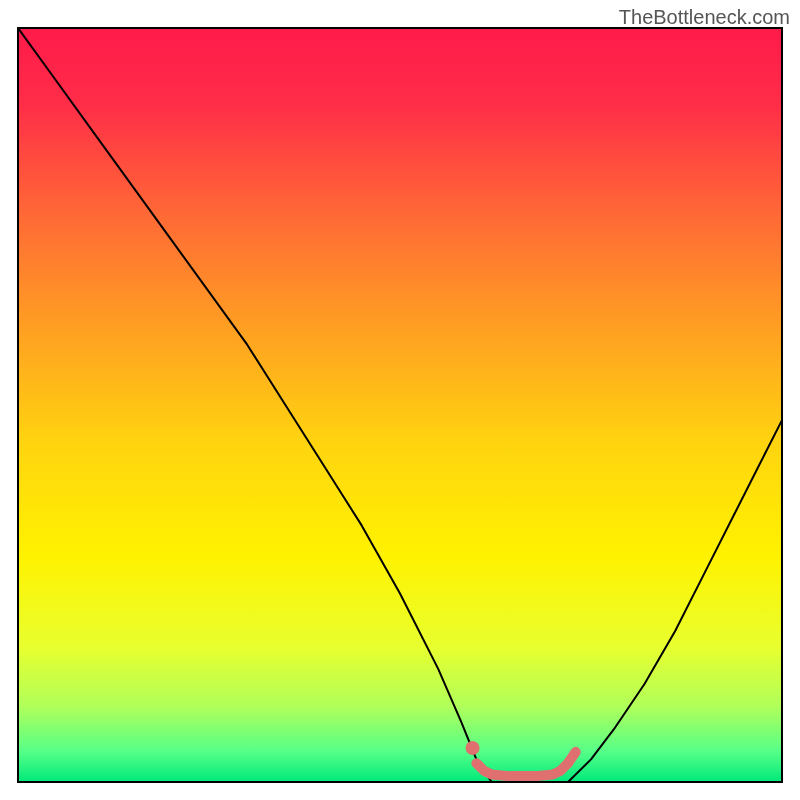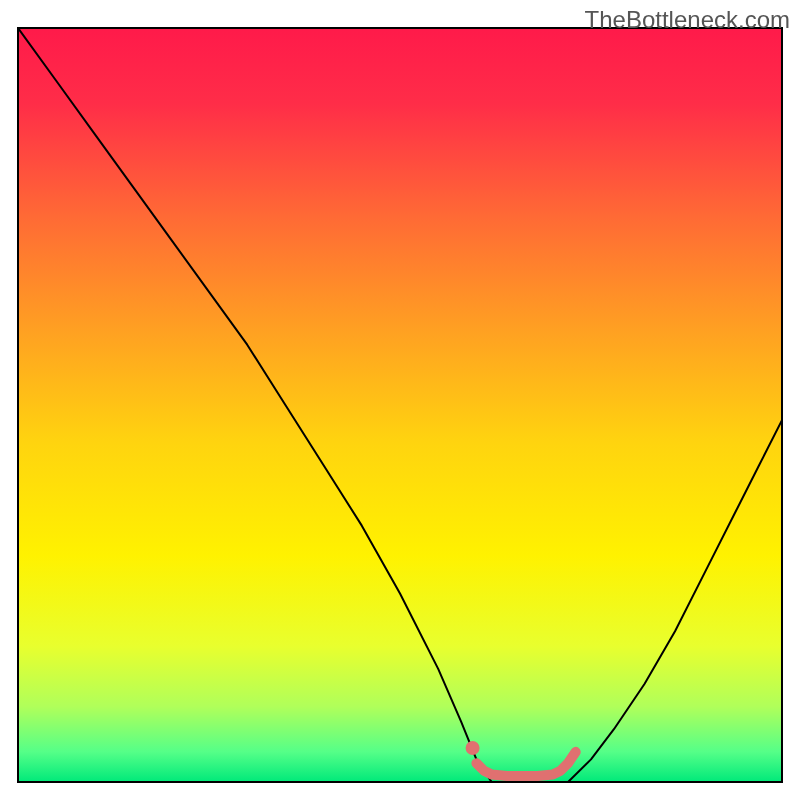--- a/index.html
+++ b/index.html
@@ -15,21 +15,21 @@
     position: absolute;
     top: 0;
     left: 0;
     width: 800px;
     height: 800px;
   }
   .watermark {
     position: absolute;
     top: 6px;
     right: 10px;
-    font-size: 24px;
+    font-size: 20px;
     color: #555555;
     font-family: Arial, sans-serif;
     z-index: 10;
   }
   svg { display: block; }
 </style>
 </head>
 <body>
 
 <div class="chart-container">

